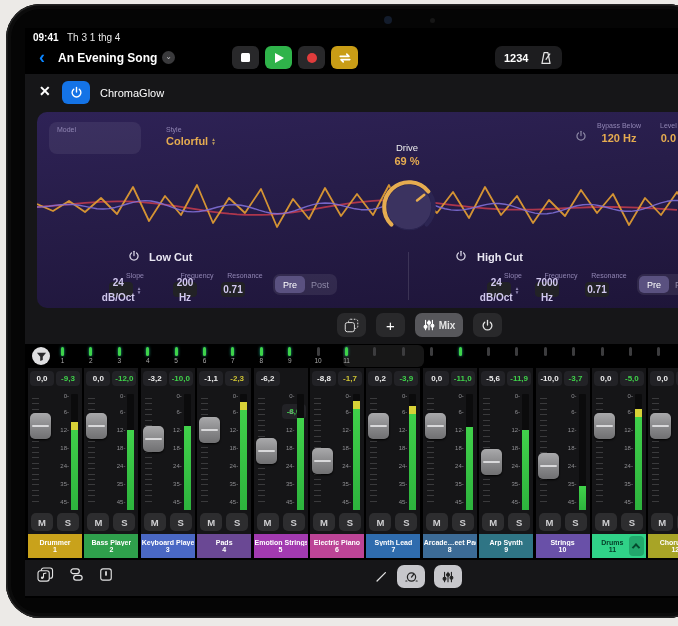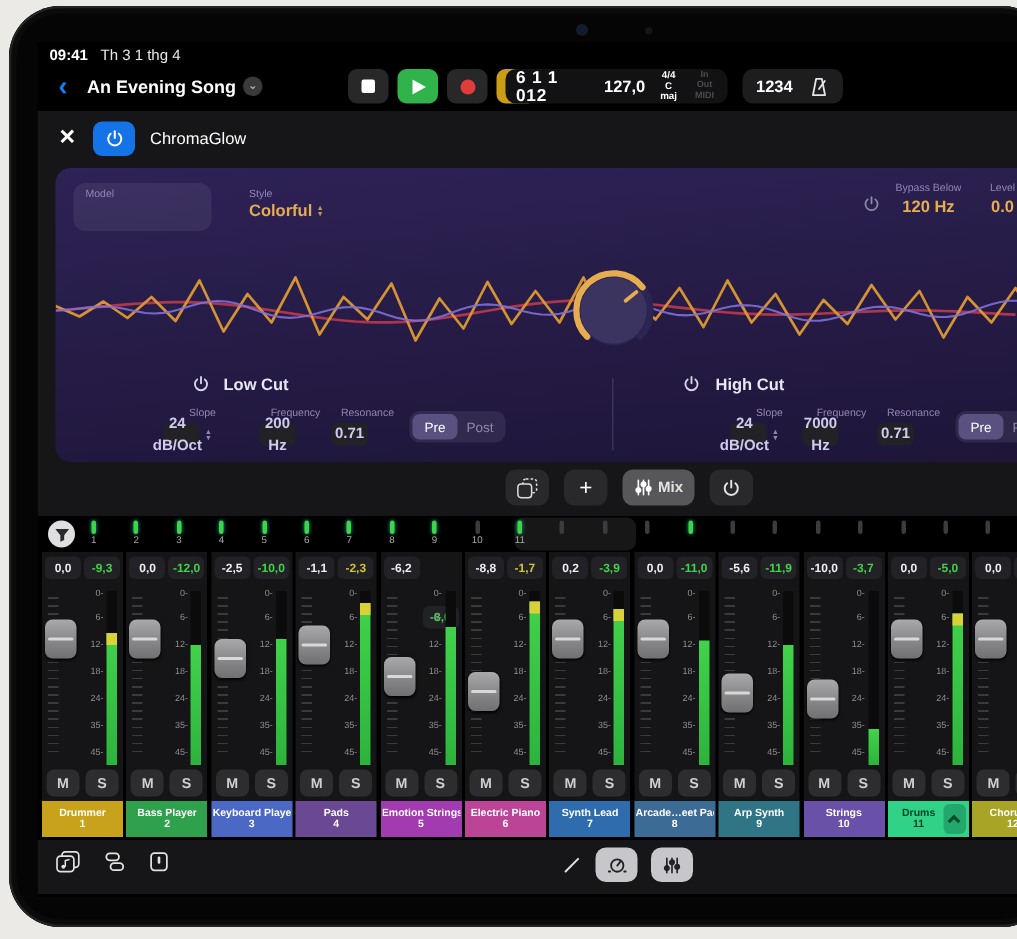--- a/index.html
+++ b/index.html
@@ -173,32 +173,20 @@
           </button>
         <button class="tbtn">
             <span class="rec-glyph"></span>
           </button>
         <button class="tbtn cycle">
           <svg width="16" height="12" viewBox="0 0 20 14" fill="none" stroke="#fff" stroke-width="2" stroke-linecap="round" stroke-linejoin="round">
               <path d="M4 5h11l-2.8-2.8M16 9H5l2.8 2.8"></path>
             </svg>
         </button>
       </div>
-      <div class="lcd">
-        <span class="lcd-pos">6 1 1 012</span>
-        <span class="lcd-tempo">127,0</span>
-        <span class="lcd-sig">
-          <div>4/4</div>
-          <div>C maj</div>
-        </span>
-        <span class="lcd-io">
-          <div>In Out</div>
-          <div>MIDI</div>
-        </span>
-      </div>
       <div class="count-pill">
         <span class="count-num">1234</span>
         <svg width="14" height="14" viewBox="0 0 16 16" fill="none" stroke="#e4e4e4" stroke-width="1.4" stroke-linejoin="round">
             <path d="M5.8 1.8h4.4l2.4 12.4H3.4z"></path>
             <path d="M8 9.5 12.4 3.4" stroke-linecap="round"></path>
           </svg>
       </div>
     </div>
 
     <div class="plugin-header">
@@ -243,20 +231,24 @@
           <div class="pv-label">Level</div>
           <div class="pv-value">0.0</div>
         </div>
 
         <svg class="waveband" viewBox="0 0 647 66" preserveAspectRatio="none">
             <polyline points="0,33 8,32.41181830589035 16,31.7463928384499 24,31.030885343316854 32,30.296658085133885 40,29.577876015570236 48,28.909946877222858 56,28.327869937631462 64,27.86456881149249 72,27.549285172090812 80,27.40610800303366 88,27.452707484666103 96,27.699333886534745 104,28.14813033211354 112,28.792794525430224 120,29.618609095616137 128,30.602843815213248 136,31.715516316826694 144,32.9204818178784 152,34.176807490559945 160,35.44037415494475 168,36.6656375142377 176,37.80747366775306 184,38.82302947214417 192,39.673497669128636 200,40.32573959577284 208,40.75368461965649 216,40.939444920611166 224,40.874096456473474 232,40.55809136284873 240,40.00128300797908 248,39.222561745059465 256,38.24911632895424 264,37.11535224051101 272,35.86151306657357 280,34.5320639555473 288,33.173906435965975 296,31.83450109433612 304,30.559978440721387 312,29.393318579142374 320,28.372677036338047 328,27.529927436861918 336,26.889481946813483 344,26.467437982881997 352,26.271085156315127 360,26.298790444635273 368,26.54026287300851 376,26.97718228941893 384,27.58416087862355 392,28.329991589304445 400,29.179125289717312 408,30.093308766246093 416,31.033309062898105 424,31.960646414681225 432,32.83925828851905 440,33.63702078831762 448,34.32706072561713 456,34.88880167509659 464,35.30869986276461 472,35.580640199282605 480,35.705978510543325 488,35.69323231504061 496,35.557438611537776 504,35.3192123395762 512,35.00355277072732 520,34.63845646532177 528,34.25340407447001 536,33.877793792084674 544,33.53939642016776 552,33.26290570999887 560,33.06865294664433 568,32.97154687339717 576,32.98028936974748 584,33.096904292521444 592,33.31660216169587 600,33.62798759530067 608,34.01360029475497 616,34.45076469089667 624,34.912708801288225 632,35.36990008935708 640,35.79153574226501" fill="none" stroke="#b5384d" stroke-width="1.8" opacity="0.95" stroke-linejoin="round"></polyline>
             <polyline points="0,30 16,37 32,27 48,38 64,24 80,40 96,13 112,47 128,22 144,41 160,11 176,49 192,24 208,39 224,15 240,53 256,25 272,45 288,14 304,42 320,20 336,41 352,11 368,46 384,24 400,39 416,18 432,44 448,13 464,41 480,22 496,49 512,26 528,42 544,16 560,39 576,20 592,51 608,24 624,41 640,18 656,44" fill="none" stroke="#dd9a33" stroke-width="1.8" opacity="0.95" stroke-linejoin="round"></polyline>
             <polyline points="0,33 6,32.781164387022 12,32.19334505912086 18,31.42422412185155 24,30.72976429369252 30,30.363442377538316 36,30.50277945811643 42,31.191621276425273 48,32.31345016634523 54,33.60419278717293 60,34.70397560139515 66,35.0345817300967 72,34.591356659874236 78,33.44908800565707 84,31.815698112807794 90,29.994613896084036 96,28.329753311303918 102,27.143081381826768 108,26.676034448184417 114,27.045413297642224 120,28.22173028979474 126,30.033935595948627 132,32.19967755982523 138,34.37563475763853 144,36.21882776531653 150,37.44783342763262 156,37.89284263939252 162,37.5255209883595 168,36.46328499156885 174,34.94723425768006 180,33.297744692267536 186,31.85576798473239 192,30.92046730911937 198,30.69448093109254 204,31.246724556333117 210,32.49946956844957 216,34.24204186246455 222,36.168669308263425 228,37.93363623858179 234,39.21377115244556 240,39.7669656362651 246,39.476138601539276 252,38.3706908221362 258,36.62156458152951 264,34.510795891514334 270,32.381058971680986 276,30.574320251805787 282,29.370687756284422 288,28.93850529293257 294,29.30470600641862 300,30.350774648494863 306,31.835035334852524 312,33.43721954814303 318,34.81723906202665 324,35.67751926171595 330,35.81760473448005 336,35.17114740673142 342,33.81857496041535 348,31.97313721224042 354,29.94284470827145 360,28.075175736514595 366,26.69454628290727 372,26.04384808735704 378,26.24062580410294 384,27.25581810027513 390,28.918907947220887 396,30.948552253574945 402,33.00315404610528 408,34.74223489630199 414,35.88751335182259 420,36.27264980151407 426,35.872669567922124 432,34.807753010378825 438,33.32071892416796 444,31.732286692038517 450,30.382222634461225 456,29.567029671315616 462,29.485464838120905 468,30.201753264023026 474,31.63316603064701 480,33.56422192357943 486,35.68495667830153 492,37.64634911007258 498,39.12288910408443 504,39.870979369956096 510,39.772615043775424 516,38.856446620685034 522,37.29242095427323 528,35.36097253110887 534,33.40233880166823 540,31.755166721941205 546,30.69551289525105 552,30.38726678597952 558,30.852958623337894 564,31.970224882918835 570,33.494561866883885 576,35.104241631818496 582,36.45925466876174 588,37.26360563901679 594,37.31968121746656 600,36.564842543814535 606,35.083609659085425 612,33.09322011044674 618,30.905160096601616 624,28.86961294766882 630,27.312860204189477 636,26.478946068231835 642,26.48614581976817" fill="none" stroke="#7f6fd6" stroke-width="1.4" opacity="0.9" stroke-linejoin="round"></polyline>
           </svg>
 
+        <div class="drive-box">
+          <div class="drive-label">Drive</div>
+          <div class="drive-value">69 %</div>
+        </div>
         <svg class="knob" width="64" height="62" viewBox="0 0 60 60">
           <circle cx="30" cy="30" r="22" fill="#3b3360"></circle>
           <circle cx="30" cy="30" r="22" fill="none" stroke="#2a2450" stroke-width="1"></circle>
           <path d="M13.03 46.97 A24 24 0 1 1 46.97 46.97" fill="none" stroke="#2c2552" stroke-width="4" stroke-linecap="round"></path>
           <path d="M13.03 46.97 A24 24 0 1 1 48.73 14.99" fill="none" stroke="#e6ac50" stroke-width="4" stroke-linecap="round"></path>
           <line x1="37.8" y1="23.7" x2="44.8" y2="18.1" stroke="#e6ac50" stroke-width="2.4" stroke-linecap="round"></line>
         </svg>
 
         <div class="cut-divider"></div>
 
@@ -467,21 +459,21 @@
       <button class="ms s">S</button>
     </div>
     <div class="nameblock" style="background: rgb(47, 160, 76);">
       <div class="nm">Bass Player</div>
       <div class="nn">2</div>
     </div>
   </div>
 
   <div class="strip">
     <div class="vals">
-      <div class="val vol">-2,5</div>
+      <div class="val vol">-3,2</div>
       <div class="val peak" style="color: rgb(63, 210, 74);">-10,0</div>
     </div>
     <div class="fader-area">
       <div class="fader-col">
         <div class="ruler"></div>
         <div class="cap" style="top: 35.8px;">
                   <div class="cap-line"></div>
                 </div>
       </div>
       <div class="meter-col">

